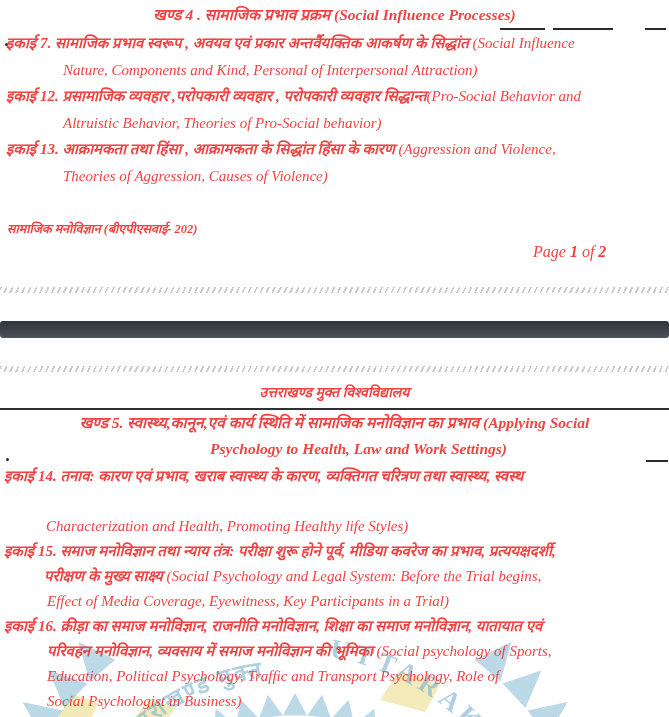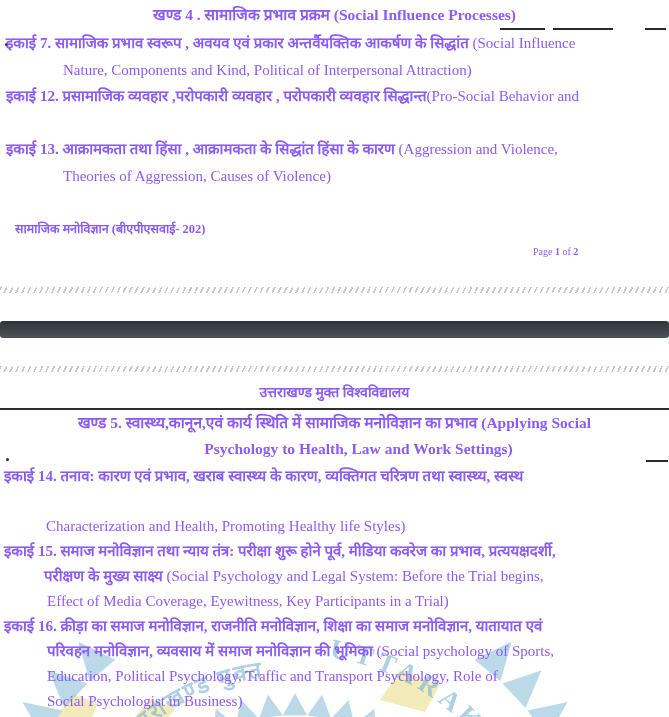--- a/index.html
+++ b/index.html
@@ -4,28 +4,28 @@
 <style>
   html,body{margin:0;padding:0;}
   body{
     width:669px;height:717px;position:relative;overflow:hidden;
     background:#ffffff;
     font-family:"Liberation Serif","DejaVu Serif",serif;
   }
   .page{position:absolute;left:0;width:669px;z-index:2;}
   .line{
     position:absolute;white-space:nowrap;
-    font-size:15px;line-height:20px;color:#8b5cf6;
+    font-size:15px;line-height:20px;color:#ef4444;font-style:italic;
   }
   .hi{font-weight:bold;}
   .en{font-weight:normal;}
   .center{left:0;width:669px;text-align:center;}
   .heading{font-weight:bold;font-size:15.5px;}
   .footer-course{font-weight:bold;font-size:12.5px;}
-  .pagelabel{font-size:10px;}
+  .pagelabel{font-size:16px;}
   .pagelabel .num{font-weight:bold;}
   .frag{position:absolute;background:#2a2a2a;height:2px;}
   .dot{position:absolute;width:3px;height:3px;background:#2a2a2a;border-radius:50%;}
   .stripe-band{
     position:absolute;left:0;width:669px;height:6px;z-index:1;
     background:repeating-linear-gradient(115deg,#c9c9c9 0 1.6px,#ffffff 1.6px 5.4px);
   }
   .dark-bar{
     position:absolute;left:0;width:669px;height:17px;z-index:1;border-radius:3px;
     background:linear-gradient(180deg,#2e353a 0%,#3a4247 45%,#4c545a 100%);
@@ -93,28 +93,29 @@
 
 <div class="page" style="top:0;height:287px;">
   <div class="line heading center" style="top:5px;">खण्ड 4 . सामाजिक प्रभाव प्रक्रम (Social Influence Processes)</div>
 
   <div class="frag" style="left:500px;top:28px;width:45px;"></div>
   <div class="frag" style="left:553px;top:28px;width:60px;"></div>
   <div class="frag" style="left:645px;top:28px;width:21px;"></div>
   <div class="dot" style="left:5px;top:43px;"></div>
 
   <div class="line" style="left:6px;top:33px;"><span class="hi">इकाई 7. सामाजिक प्रभाव स्वरूप , अवयव एवं प्रकार अन्तर्वैयक्तिक आकर्षण के सिद्धांत </span><span class="en">(Social Influence</span></div>
-  <div class="line en" style="left:63px;top:60px;">Nature, Components and Kind, Political of Interpersonal Attraction)</div>
+  <div class="line en" style="left:63px;top:60px;">Nature, Components and Kind, Personal of Interpersonal Attraction)</div>
 
   <div class="line" style="left:6px;top:86px;"><span class="hi">इकाई 12. प्रसामाजिक व्यवहार ,परोपकारी व्यवहार , परोपकारी व्यवहार सिद्धान्त</span><span class="en">(Pro-Social Behavior and</span></div>
+  <div class="line en" style="left:63px;top:113px;">Altruistic Behavior, Theories of Pro-Social behavior)</div>
 
   <div class="line" style="left:6px;top:139px;"><span class="hi">इकाई 13. आक्रामकता तथा हिंसा , आक्रामकता के सिद्धांत हिंसा के कारण </span><span class="en">(Aggression and Violence,</span></div>
   <div class="line en" style="left:63px;top:166px;">Theories of Aggression, Causes of Violence)</div>
 
-  <div class="line footer-course" style="left:7px;top:219px;margin-left:8px;">सामाजिक मनोविज्ञान (बीएपीएसवाई- 202)</div>
+  <div class="line footer-course" style="left:7px;top:219px;">सामाजिक मनोविज्ञान (बीएपीएसवाई- 202)</div>
 
   <div class="line pagelabel" style="left:533px;top:242px;"><span>Page</span>&nbsp;<span class="num">1</span>&nbsp;<span>of</span>&nbsp;<span class="num">2</span></div>
 </div>
 
 <div class="stripe-band" style="top:287px;"></div>
 <div class="dark-bar" style="top:321px;"></div>
 <div class="stripe-band" style="top:366px;"></div>
 
 <div class="page" style="top:0;height:717px;">
   <div class="line center" style="top:383px;font-weight:bold;font-size:14px;">उत्तराखण्ड मुक्त विश्वविद्यालय</div>

